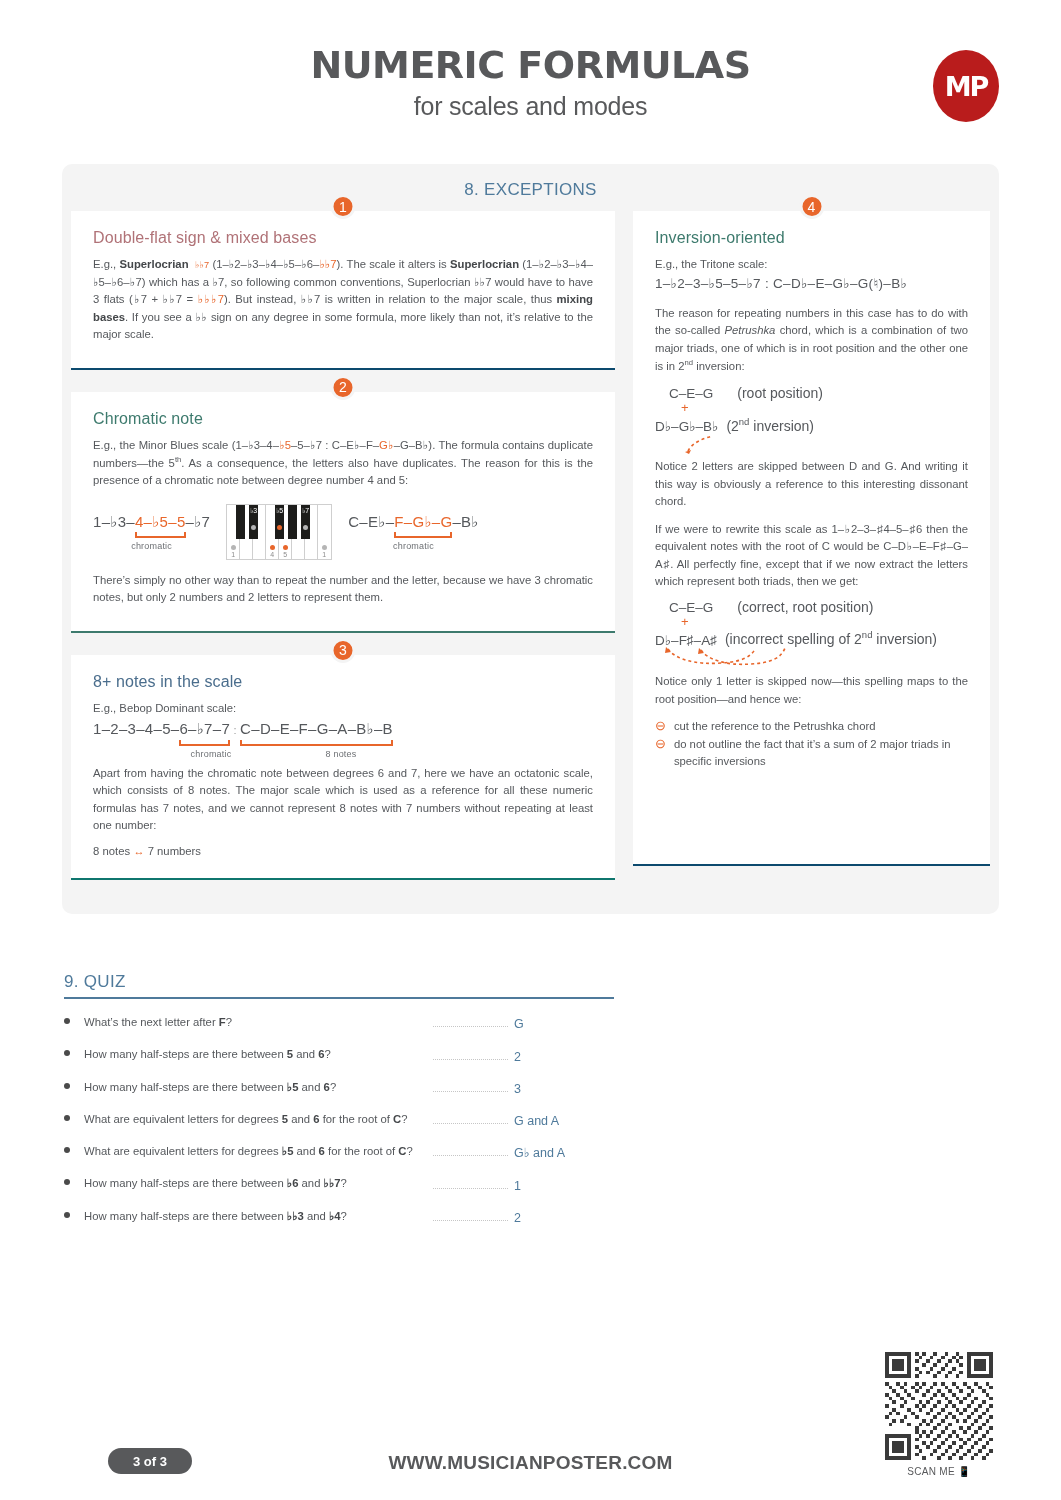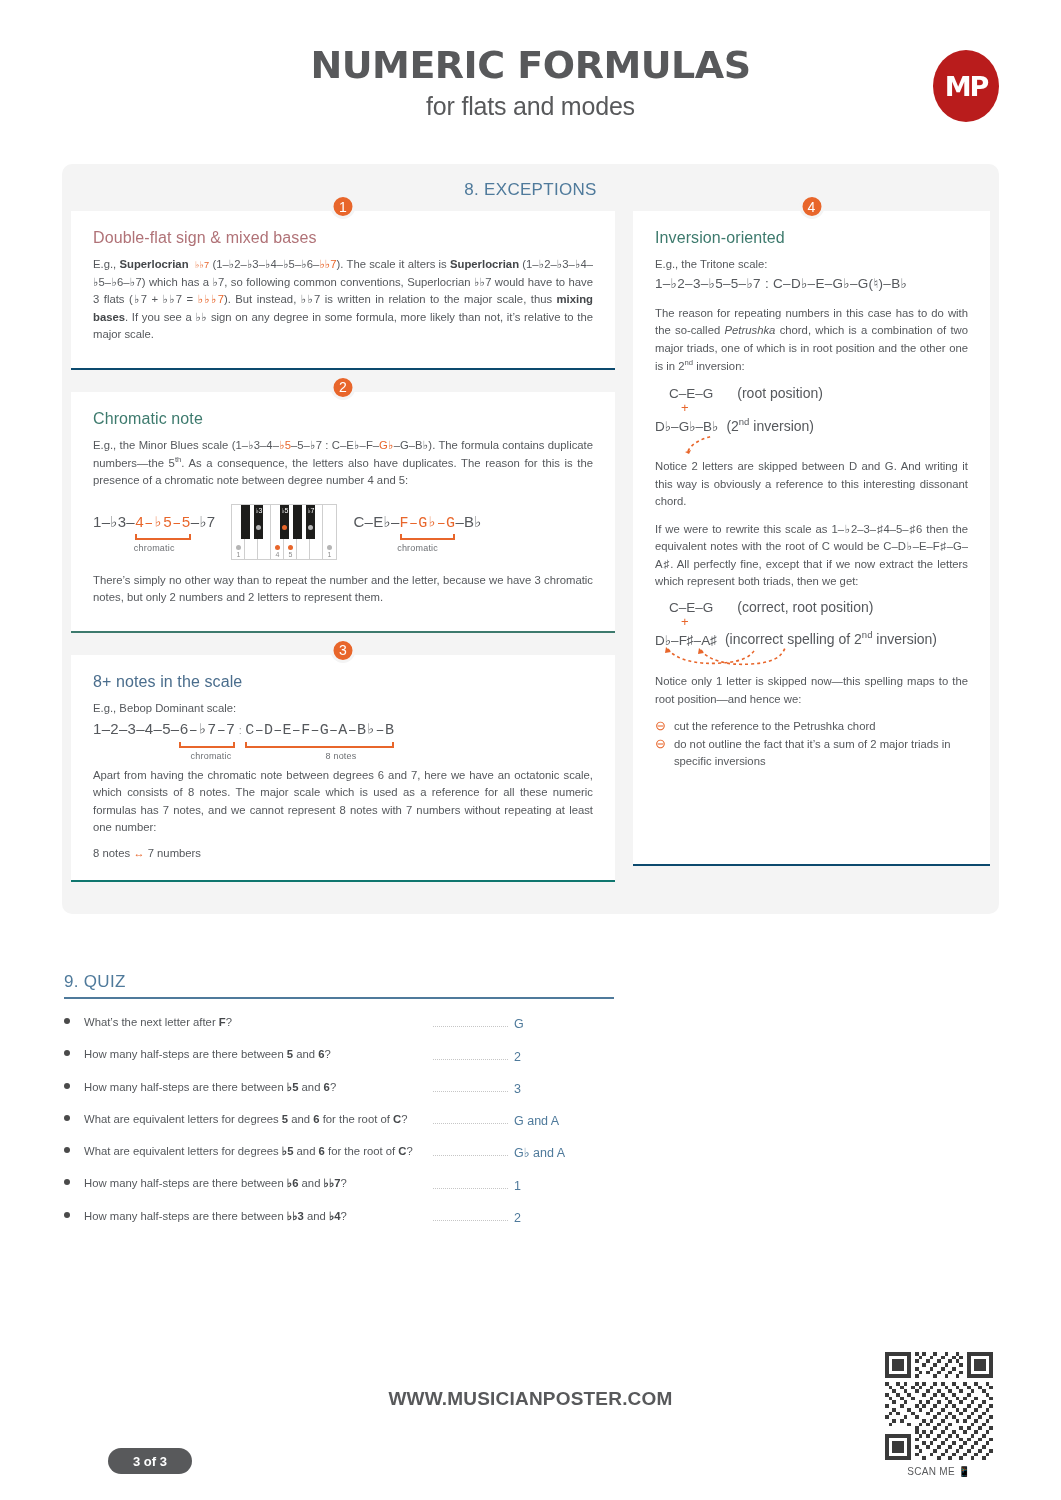--- a/index.html
+++ b/index.html
@@ -85,21 +85,21 @@
 
   
   .acc { font-size: 0.82em; }
 
   
   .formula {
     font-size: 15px; color: #55585c; letter-spacing: 0.3px; line-height: 1.35;
     white-space: nowrap;
   }
 
-  .chrom-block { display: inline-block; position: relative; font-family: Liberation Mono, monospace; }
+  .chrom-block { display: inline-block; position: relative; }
   .brace {
     border-bottom: 2px solid #e8662b;
     border-left: 2px solid #e8662b;
     border-right: 2px solid #e8662b;
     height: 6px; position: absolute; left: 0; right: 0; bottom: -6px;
   }
   .brace-label {
     font-size: 9px; color: #6d7074; text-align: center; margin-top: 9px;
     letter-spacing: 0.2px;
   }
@@ -153,37 +153,37 @@
   .dots { flex: 1; border-bottom: 1px dotted #c6c6c6; margin: 0 6px 4px 4px; align-self: flex-end; }
   .qans { flex: 0 0 100px; font-size: 12.5px; color: #4f7a9b; align-self: flex-end; padding-bottom: 0px; }
 
   
   .pagepill {
     position: absolute; left: 108px; top: 1448px; width: 84px; height: 26px;
     background: #58595b; border-radius: 13px; color: #fff;
     font-size: 13px; font-weight: bold; display: flex; align-items: center; justify-content: center;
   }
   .site {
-    position: absolute; top: 1388px; left: 0; width: 1061px; text-align: center;
+    position: absolute; top: 1452px; left: 0; width: 1061px; text-align: center;
     color: #58595b; font-size: 19px; font-weight: bold; letter-spacing: 0.2px;
   }
   .qr { position: absolute; right: 68px; top: 1352px; width: 108px; height: 108px; }
   .scanme {
     position: absolute; right: 68px; top: 1466px; width: 108px; text-align: center;
     font-size: 10px; color: #58595b; letter-spacing: 0.3px;
   }
 </style>
 </head>
 <body>
 
 <div class="page">
 
   <div class="header">
     <div class="title">NUMERIC FORMULAS</div>
-    <div class="subtitle">for flats and modes</div>
+    <div class="subtitle">for scales and modes</div>
   </div>
   <div class="logo">
     <span class="logo-text">MP</span>
   </div>
 
   <div class="panel">
     <div class="panel-title">8. EXCEPTIONS</div>
 
     <div class="cols">
 

